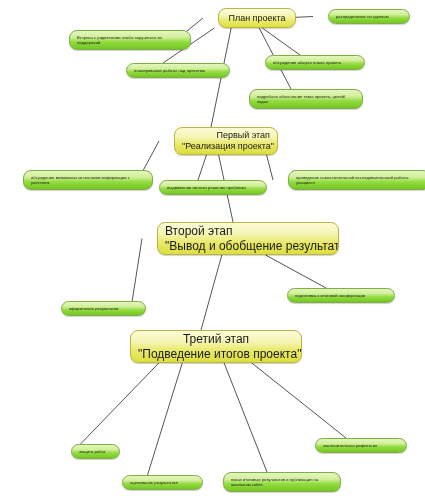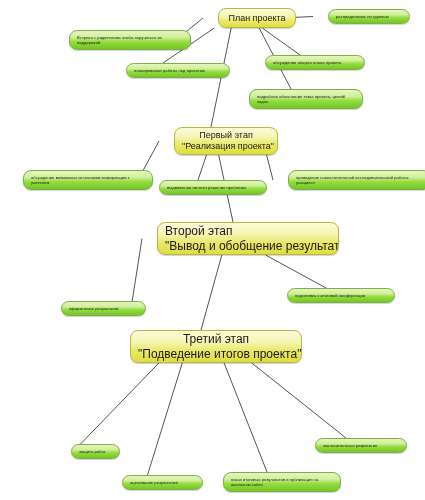--- a/index.html
+++ b/index.html
@@ -77,21 +77,21 @@
     <div class="node leaf" style="left: 111px; top: 63px; width: 104px; height: 15px;">
       <span class="t4">планирование работы над проектом</span>
     </div>
     <div class="node leaf" style="left: 250px; top: 55px; width: 100px; height: 15px;">
       <span class="t4">обсуждение общего плана проекта</span>
     </div>
     <div class="node leaf" style="left: 234px; top: 89px; width: 114px; height: 20px;">
       <span class="t4">подробное объяснение темы проекта, целей/задач</span>
     </div>
     <div class="node stage" style="left: 159px; top: 127px; width: 104px; height: 28px; justify-content: center;">
-      <span class="t9" style="white-space: pre; text-align: center;">Первый этап
+      <span class="t9" style="white-space: pre; text-align: right;">Первый этап
 "Реализация проекта"</span>
     </div>
     <div class="node leaf" style="left: 8px; top: 170px; width: 130px; height: 20px;">
       <span class="t4">обсуждение возможных источников информации с учителем</span>
     </div>
     <div class="node leaf" style="left: 144px; top: 180px; width: 108px; height: 15px;">
       <span class="t4">выдвижение гипотез решения проблемы</span>
     </div>
     <div class="node leaf" style="left: 273px; top: 170px; width: 143px; height: 20px;">
       <span class="t4">проведение самостоятельной исследовательской работы учащихся</span>

